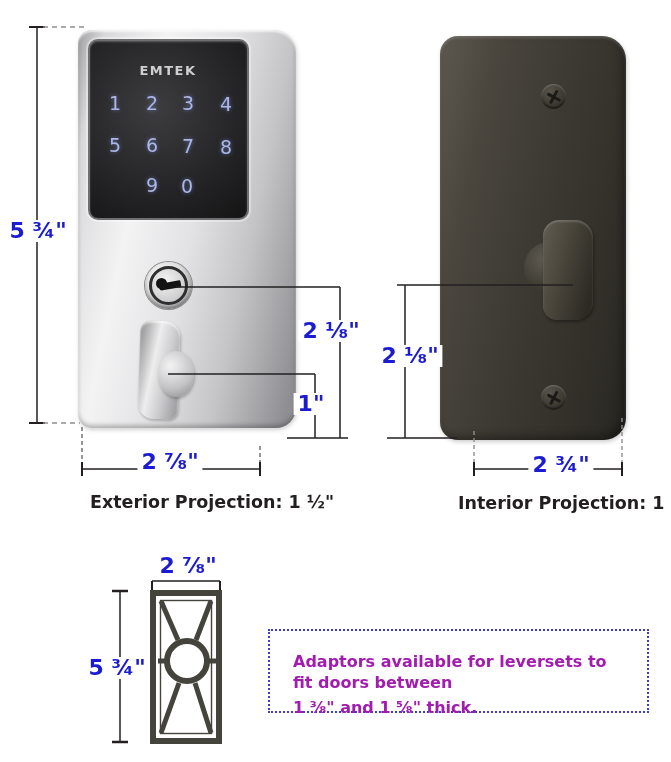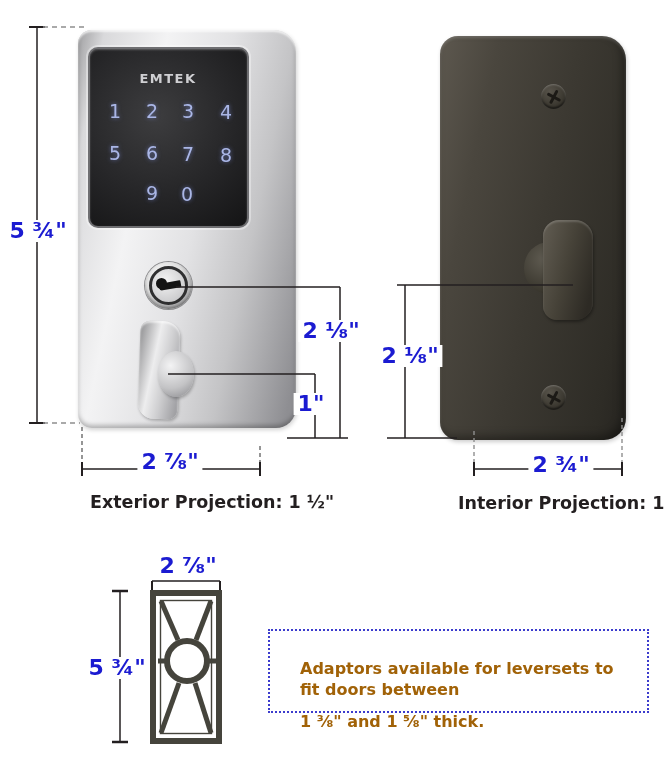--- a/index.html
+++ b/index.html
@@ -5,21 +5,21 @@
   html,body{margin:0;padding:0;background:#fff;}
   body{width:671px;height:762px;position:relative;overflow:hidden;
        font-family:"DejaVu Sans","Liberation Sans",sans-serif;color:#231f20;}
   .abs{position:absolute;}
 
   
   .ext-body{left:78px;top:30px;width:218px;height:398px;
     border-radius:14px 22px 20px 14px;
     background:linear-gradient(102deg,#9f9fa1 0%,#d9d9db 9%,#f3f3f4 30%,#e2e2e4 52%,#c4c4c6 72%,#8e8e92 96%);
     box-shadow:inset 0 2px 2px rgba(255,255,255,.7), inset 0 -3px 4px rgba(0,0,0,.25), 1px 2px 4px rgba(0,0,0,.18);}
-  .ext-screen{left:88px;top:47px;width:157px;height:177px;border-radius:10px;
+  .ext-screen{left:88px;top:39px;width:157px;height:177px;border-radius:10px;
     background:radial-gradient(circle at 42% 38%, #3d3d3f 0%, #262628 55%, #141415 100%);
     border:2px solid #6f6f72;box-shadow:inset 0 1px 2px rgba(255,255,255,.25), 0 0 0 2px rgba(255,255,255,.35);}
   .ext-screen span{position:absolute;transform:translate(-50%,-50%);}
   .brand{color:#cfcfd2;font-size:13px;letter-spacing:1.5px;font-weight:600;}
   .digit{color:#aab6e6;font-size:19px;text-shadow:0 0 4px rgba(140,160,255,.55);}
   .keyhole{left:145px;top:262px;width:47px;height:47px;border-radius:50%;
     background:radial-gradient(circle at 38% 32%, #fbfbfb 0%, #dedede 45%, #8e8e90 88%, #6a6a6c 100%);
     box-shadow:0 0 0 1px #8b8b8d, inset 0 -2px 3px rgba(0,0,0,.3);}
   .keyhole-ring{position:absolute;left:4px;top:4px;right:4px;bottom:4px;border-radius:50%;
     border:3px solid #2f2f30;background:radial-gradient(circle at 40% 35%, #f4f4f4, #c9c9cb 80%);}
@@ -51,21 +51,21 @@
     background:linear-gradient(104deg,#625d53 0%,#474339 45%,#2d2a24 88%);
     box-shadow:inset 0 2px 2px rgba(255,255,255,.18), 1px 2px 3px rgba(0,0,0,.35);}
 
   
   svg.overlay{position:absolute;left:0;top:0;pointer-events:none;}
   .dim{position:absolute;transform:translate(-50%,-50%);color:#1b1bd1;font-size:22px;font-weight:600;
     background:#fff;padding:0 4px;white-space:nowrap;line-height:1;}
   .proj{position:absolute;font-size:17.5px;font-weight:600;color:#231f20;white-space:nowrap;}
   .note-box{left:268px;top:629px;width:381px;height:84px;box-sizing:border-box;
     border:2px dotted #3c3ccd;padding:16px 12px 0 19px;}
-  .note-box p{margin:11px;font-size:16px;font-weight:600;line-height:1.32;color:#a16207;}
+  .note-box p{margin:4px;font-size:16px;font-weight:600;line-height:1.32;color:#a21caf;}
 </style>
 </head>
 <body>
 
 <div class="abs ext-body">
   <div class="keyhole abs" style="left:67px;top:232px;">
     <div class="keyhole-ring">
       <div class="key-slot"></div>
       <div class="key-slot-head"></div>
     </div>

